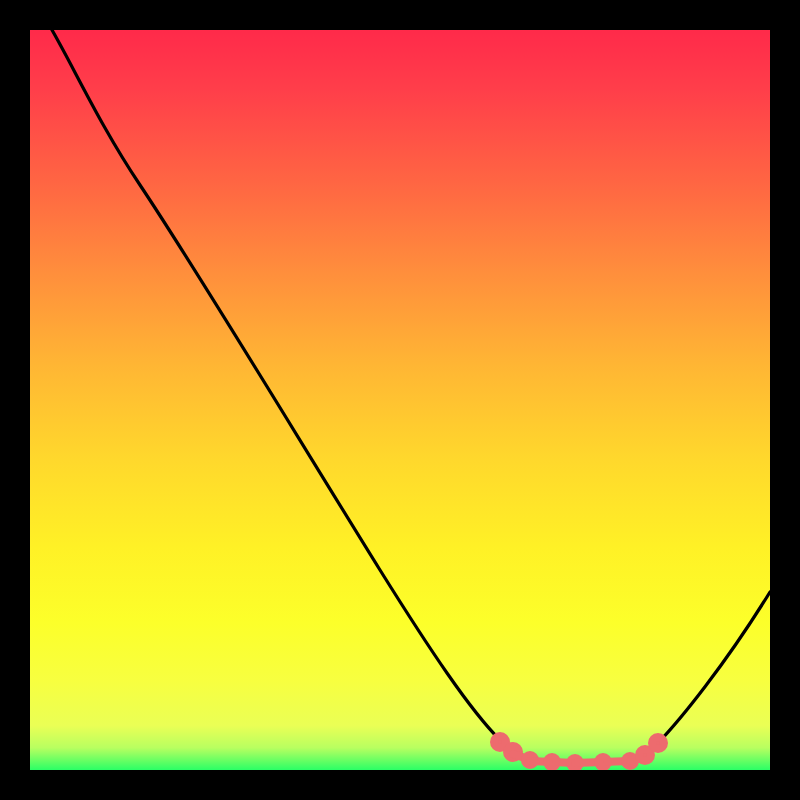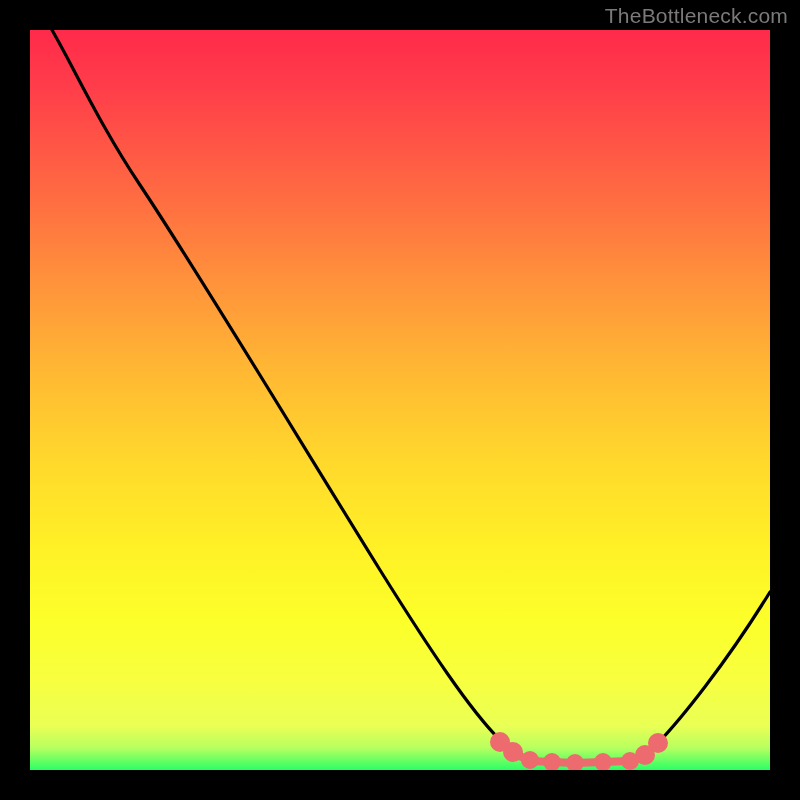--- a/index.html
+++ b/index.html
@@ -64,21 +64,20 @@
     color: #7a7a7a;
     letter-spacing: 0.2px;
     user-select: none;
   }
 </style>
 </head>
 <body>
 
 <div class="frame">
 
-  <div class="watermark">TheBottleneck.com</div>
 
   <div class="plot">
     <div class="gradient"></div>
 
     <svg class="curve-svg" viewBox="0 0 740 740" preserveAspectRatio="none">
       <path d="M 22 0
                C 45 40, 70 95, 110 155
                C 170 245, 260 395, 350 540
                C 400 620, 440 680, 470 710
                L 485 722

